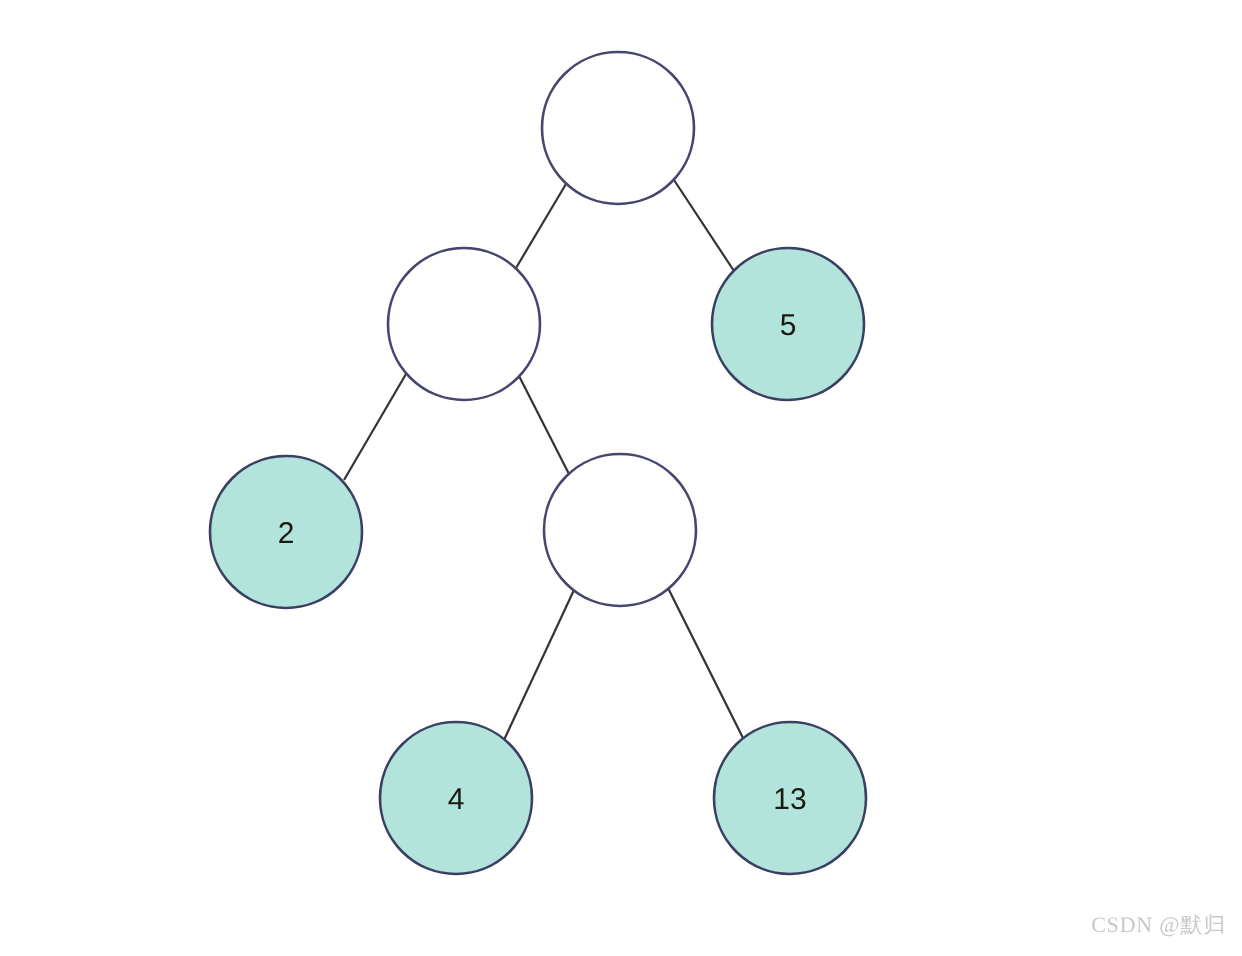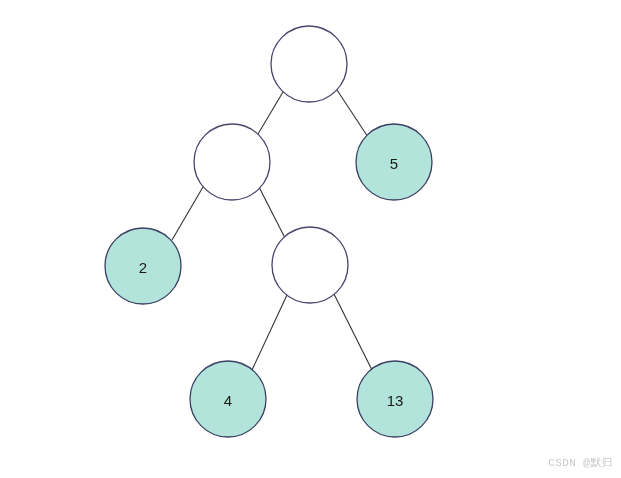--- a/index.html
+++ b/index.html
@@ -47,21 +47,21 @@
     font-size: 15px;
     fill: #1a1a12;
     text-anchor: middle;
     dominant-baseline: central;
     user-select: none;
   }
   .watermark {
     position: absolute;
     right: 8px;
     bottom: 8px;
-    font-family: Liberation Mono, monospace;
+    font-family: Liberation Serif, serif;
     font-size: 11px;
     color: #c8c8c8;
     letter-spacing: 0.4px;
     white-space: nowrap;
   }
 </style>
 </head>
 <body>
 
 <div id="canvas">

